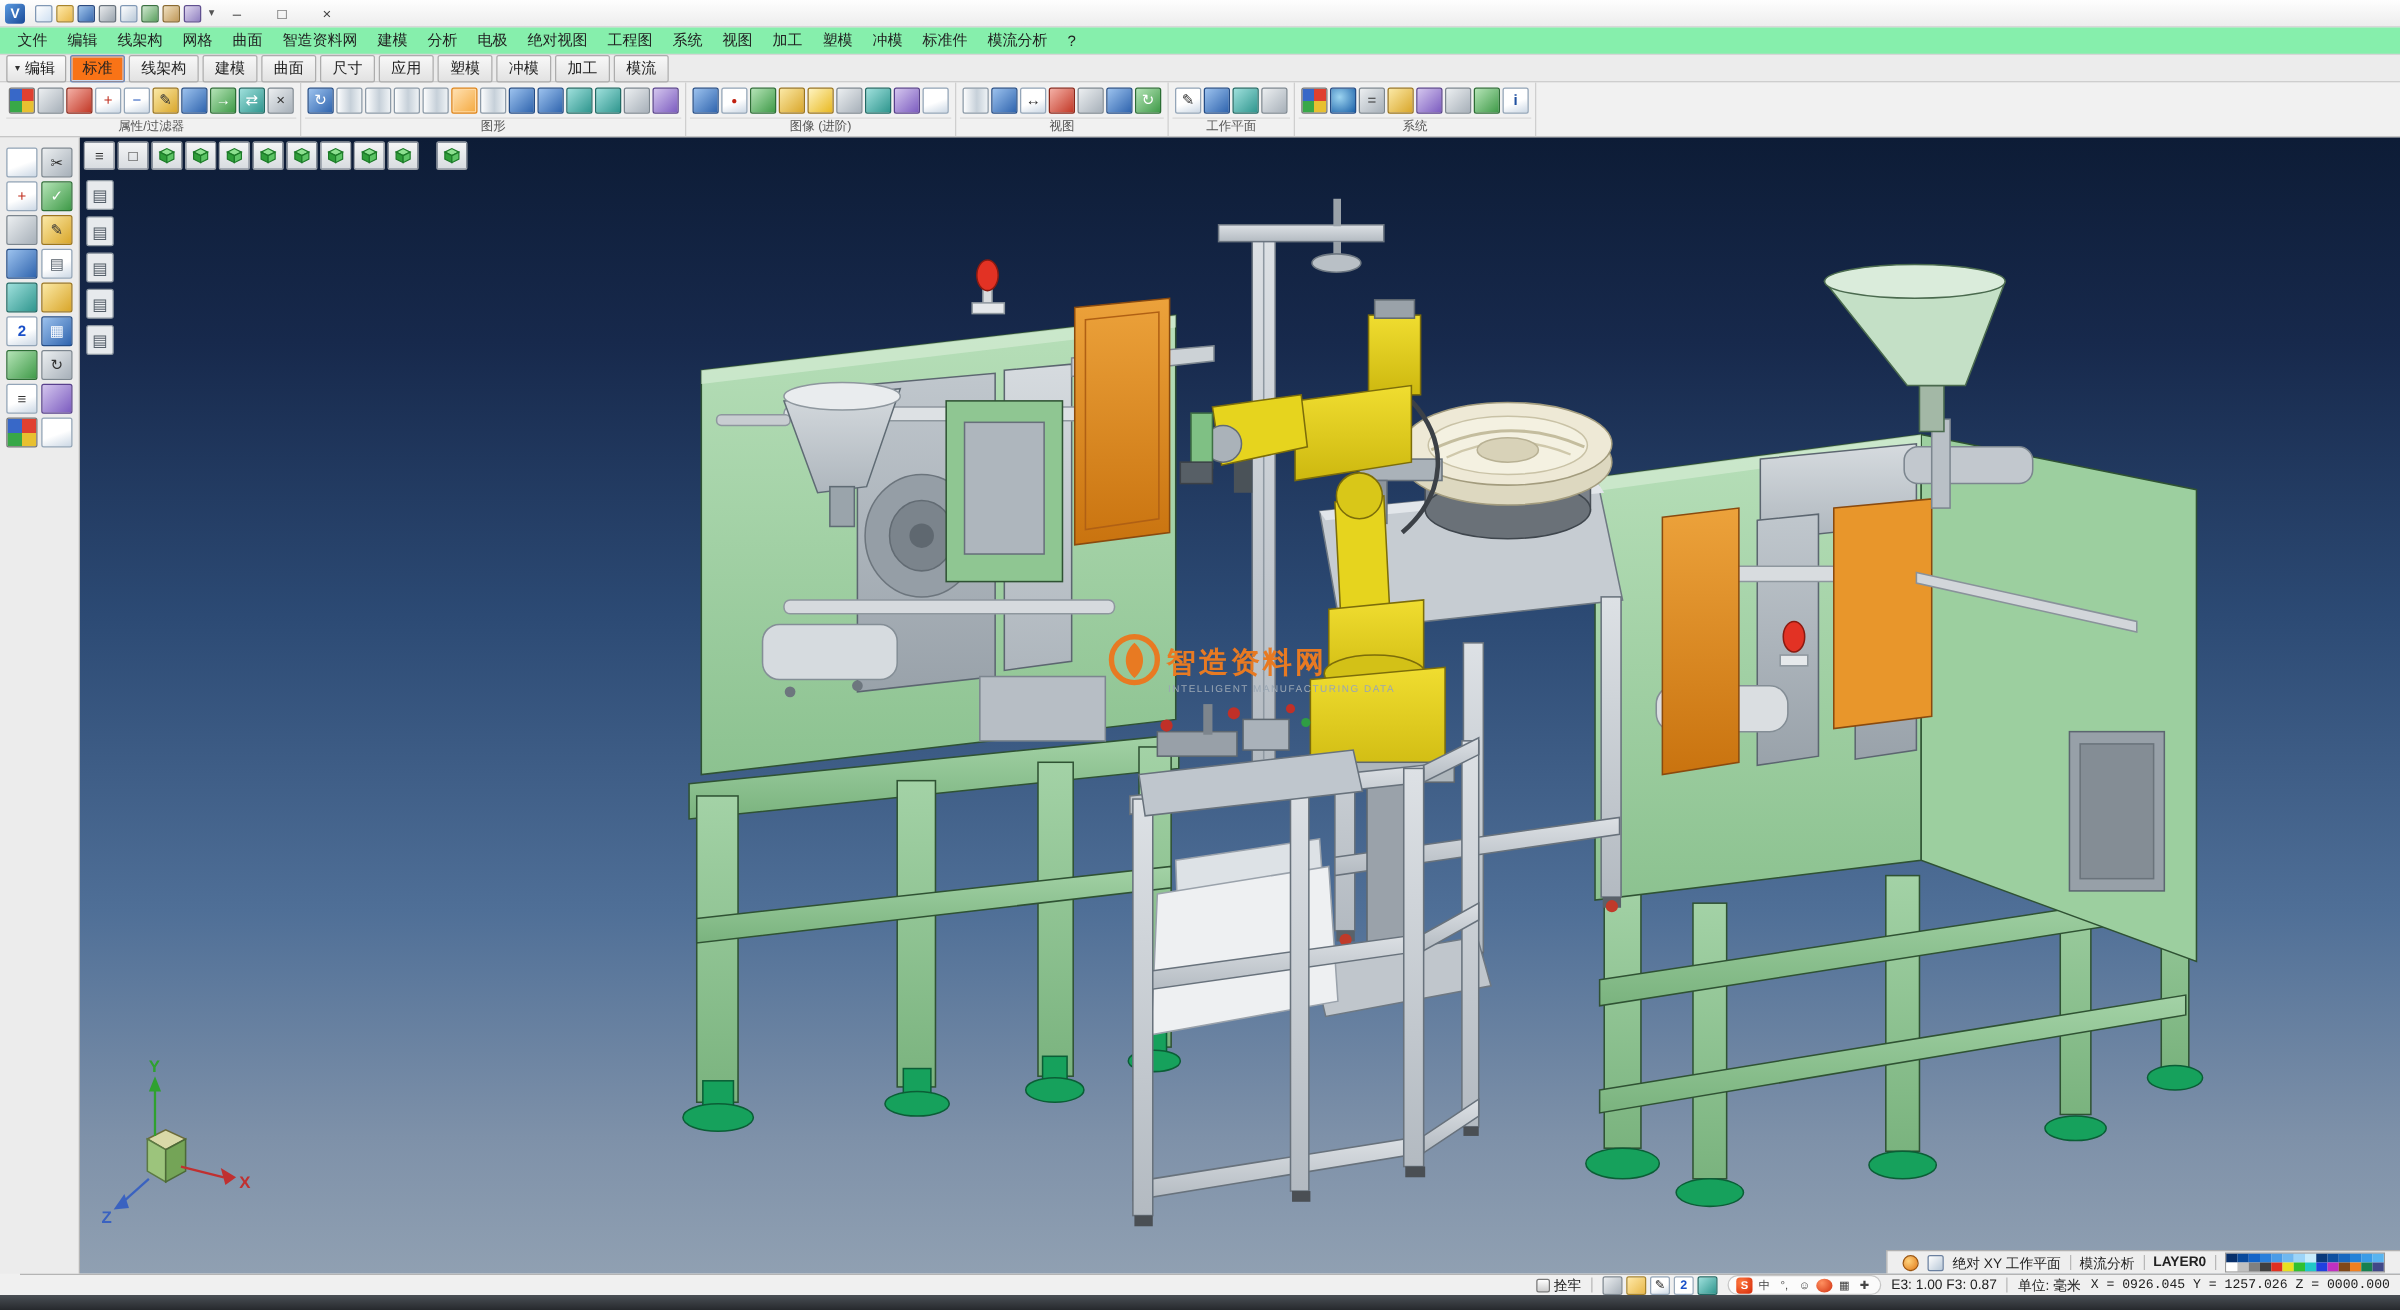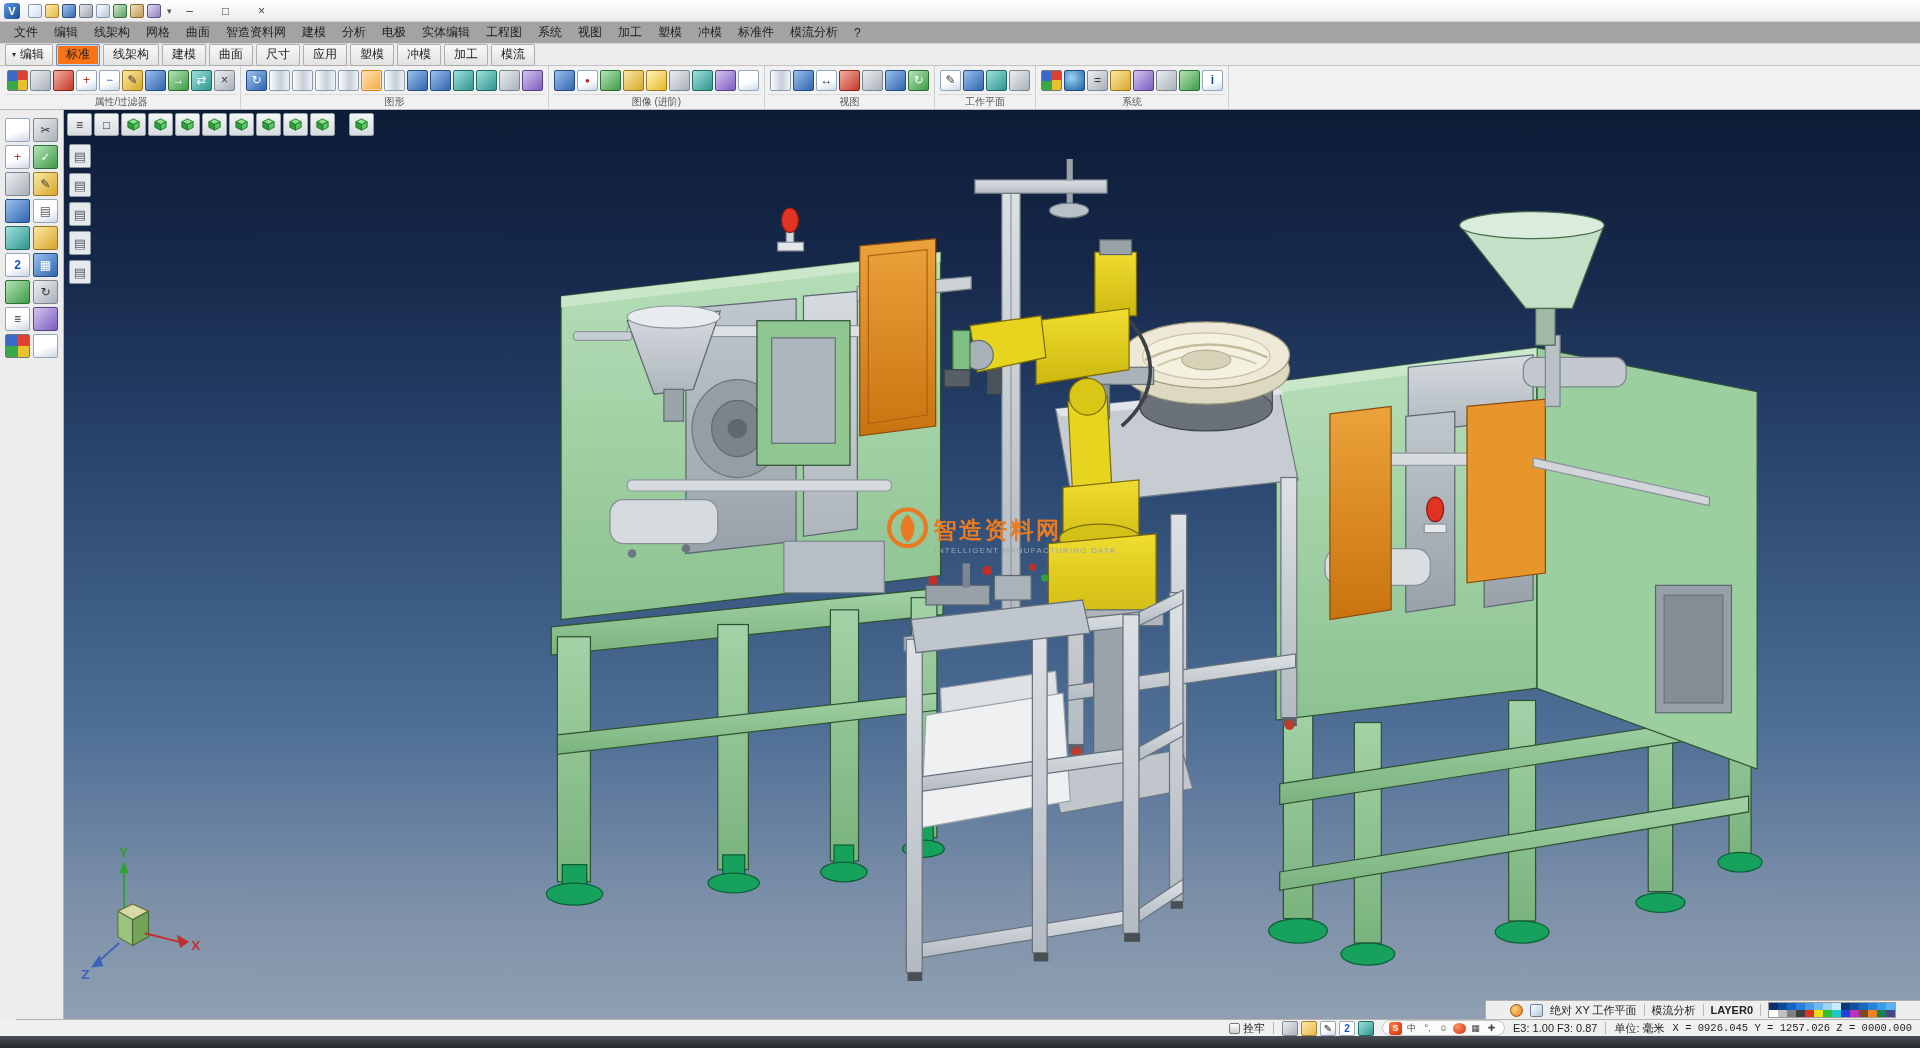--- a/index.html
+++ b/index.html
@@ -11,21 +11,21 @@
   .tb-left{display:flex;align-items:center;gap:3px}
   .app-logo{width:16px;height:16px;border-radius:3px;background:linear-gradient(135deg,#5a9ae0,#1a4a98);color:#fff;font-weight:bold;font-size:11px;display:flex;align-items:center;justify-content:center}
   .qat{display:flex;gap:3px;margin-left:5px}
   .qic{width:14px;height:14px;border-radius:2px;display:inline-block}
   .qat-drop{font-size:9px;color:#555;margin-left:3px}
   .tb-title{flex:1;text-align:center;font-size:12px;color:#222}
   .tb-ctrl{display:flex;height:100%}
   .wc{width:36px;display:flex;align-items:center;justify-content:center;font-size:12px;color:#444}
 
   
-  .menubar{height:22px;background:#a3a3a3;border-bottom:1px solid #d6d6d6;display:flex;align-items:center;padding:0 6px}
+  .menubar{height:22px;background:#86efac;border-bottom:1px solid #d6d6d6;display:flex;align-items:center;padding:0 6px}
   .menu-item{padding:3px 8px;font-size:12px;color:#222}
 
   
   .tabbar{height:22px;background:#ececec;border-bottom:1px solid #c4c4c4;display:flex;align-items:center;padding:0 5px;gap:3px}
   .tab-dd{display:flex;align-items:center;gap:4px;padding:1px 8px 2px 6px;border:1px solid #a8a8a8;background:linear-gradient(#fdfdfd,#e4e4e4);border-radius:2px}
   .caret{font-size:8px;color:#333}
   .tab{padding:1px 9px 2px;border:1px solid #adadad;background:linear-gradient(#f8f8f8,#e2e2e2);border-radius:2px;color:#222}
   .tab[data-active="true"]{background:#f97316;border-color:#6a8cc0;box-shadow:inset 0 0 0 1px #c8d8f0;font-weight:normal}
 
   
@@ -46,21 +46,21 @@
   svg.scene{position:absolute;inset:0;width:100%;height:100%}
   svg.scene text{font-family:"Liberation Sans","DejaVu Sans",sans-serif}
   .viewcube-bar{position:absolute;left:3px;top:3px;display:flex;gap:2px}
   .vbtn{width:25px;height:23px;border:1px solid #9aa0a8;background:linear-gradient(#f4f5f6,#d8dce0);border-radius:2px;display:flex;align-items:center;justify-content:center;font-size:12px;color:#333;padding:0}
   .vlast{margin-left:12px}
   .contents{display:contents}
   .float-strip{position:absolute;left:5px;top:34px;display:flex;flex-direction:column;gap:5px}
   .fbtn{width:22px;height:24px;border:1px solid #8d97a1;background:#e7eaed;border-radius:2px;color:#56606a;font-size:13px;display:flex;align-items:center;justify-content:center}
 
   
-  .wp-bar{position:absolute;right:0;bottom:0;height:19px;background:#eee;border-top:1px solid #b0b0b0;border-left:1px solid #b0b0b0;display:flex;align-items:center;padding:0 24px;gap:7px;font-size:11px;color:#222;white-space:nowrap}
+  .wp-bar{position:absolute;right:0;bottom:0;height:19px;background:#eee;border-top:1px solid #b0b0b0;border-left:1px solid #b0b0b0;display:flex;align-items:center;padding:0 12px;gap:7px;font-size:11px;color:#222;white-space:nowrap}
   .sep{width:1px;height:12px;background:#b8b8b8}
   .wp-ic{width:13px;height:13px;border-radius:50%;background:radial-gradient(circle at 35% 35%,#ffd27c,#e07818);border:1px solid #9a5510;display:inline-block}
   .wp-ic2{border-radius:2px;background:linear-gradient(135deg,#fff,#b8c8d8);border:1px solid #6a80a0}
   .bold{font-weight:bold}
   .pal{display:flex;flex-direction:column;border:1px solid #999}
   .pal-row{display:flex;height:7px}
   .sw{width:9px;height:7px;display:inline-block}
 
   
   .statusbar{position:absolute;left:16px;right:0;bottom:12px;height:17px;background:#f0f0f0;border-top:1px solid #b4b4b4;display:flex;align-items:center;font-size:11px;color:#222;padding:0 8px}
@@ -106,21 +106,21 @@
 
 <span class="menu-item">文件</span>
     <span class="menu-item">编辑</span>
     <span class="menu-item">线架构</span>
     <span class="menu-item">网格</span>
     <span class="menu-item">曲面</span>
     <span class="menu-item">智造资料网</span>
     <span class="menu-item">建模</span>
     <span class="menu-item">分析</span>
     <span class="menu-item">电极</span>
-    <span class="menu-item">实体编辑</span>
+    <span class="menu-item">绝对视图</span>
     <span class="menu-item">工程图</span>
     <span class="menu-item">系统</span>
     <span class="menu-item">视图</span>
     <span class="menu-item">加工</span>
     <span class="menu-item">塑模</span>
     <span class="menu-item">冲模</span>
     <span class="menu-item">标准件</span>
     <span class="menu-item">模流分析</span>
     <span class="menu-item">?</span>
   </div>

